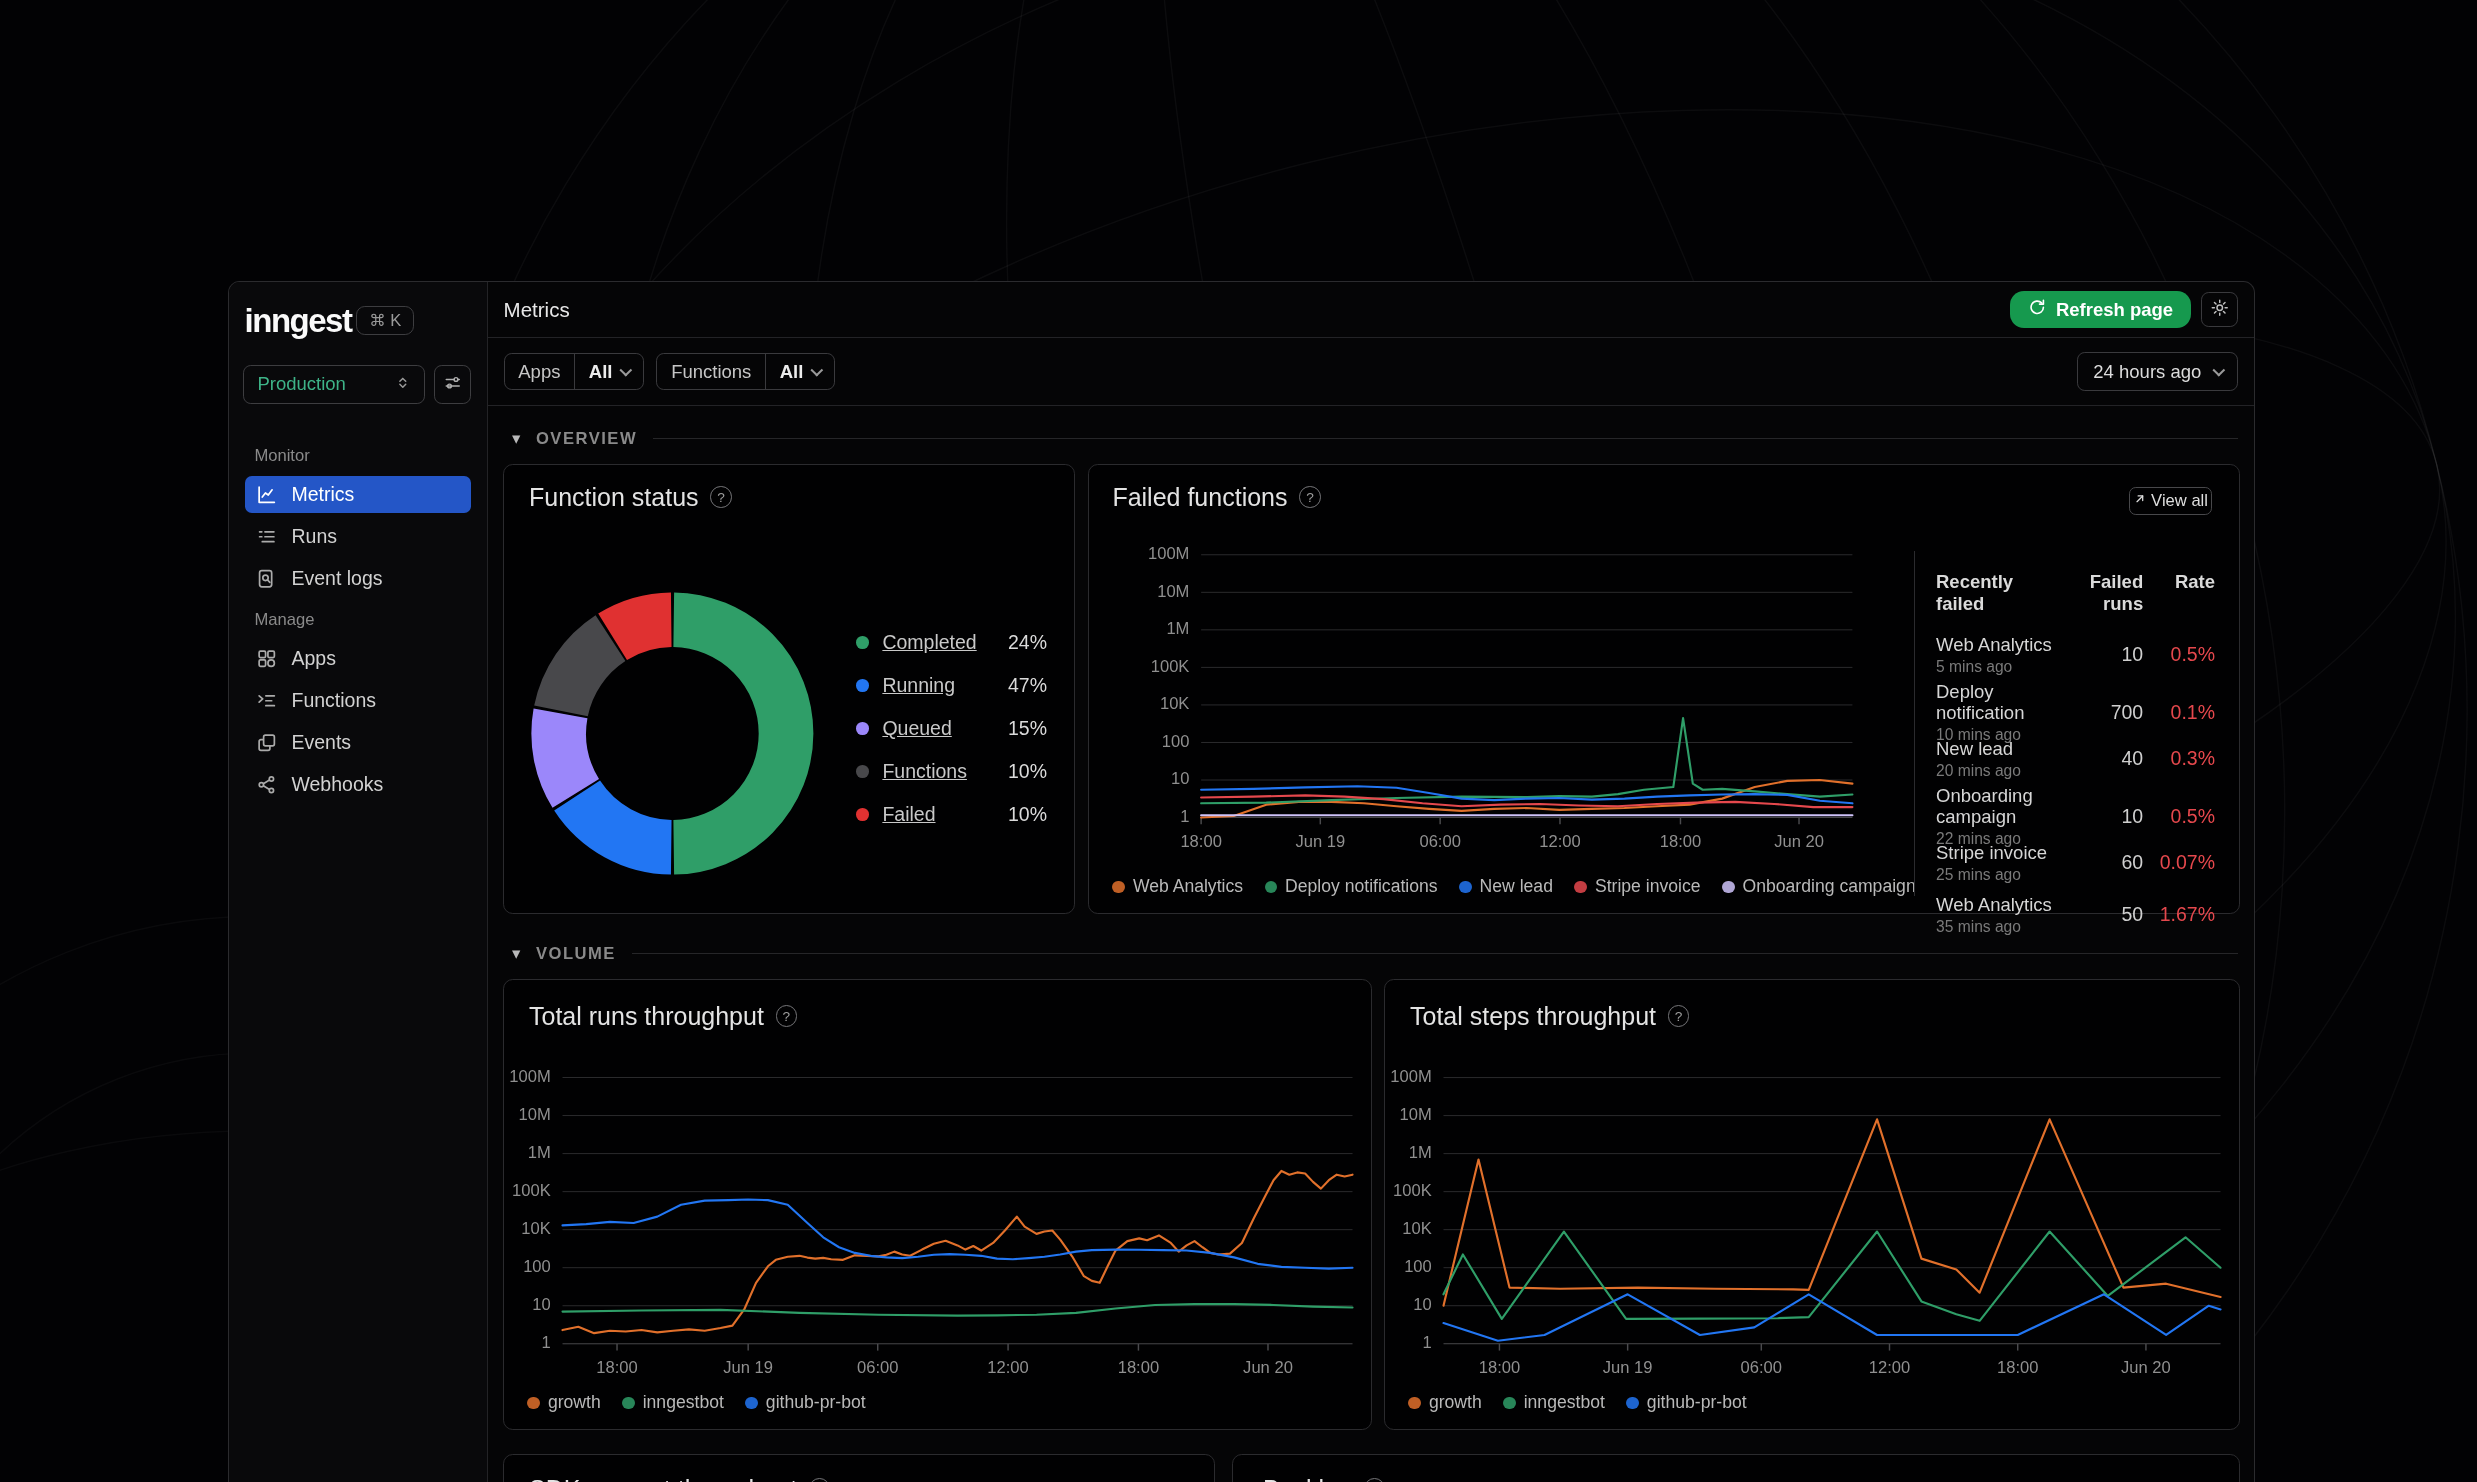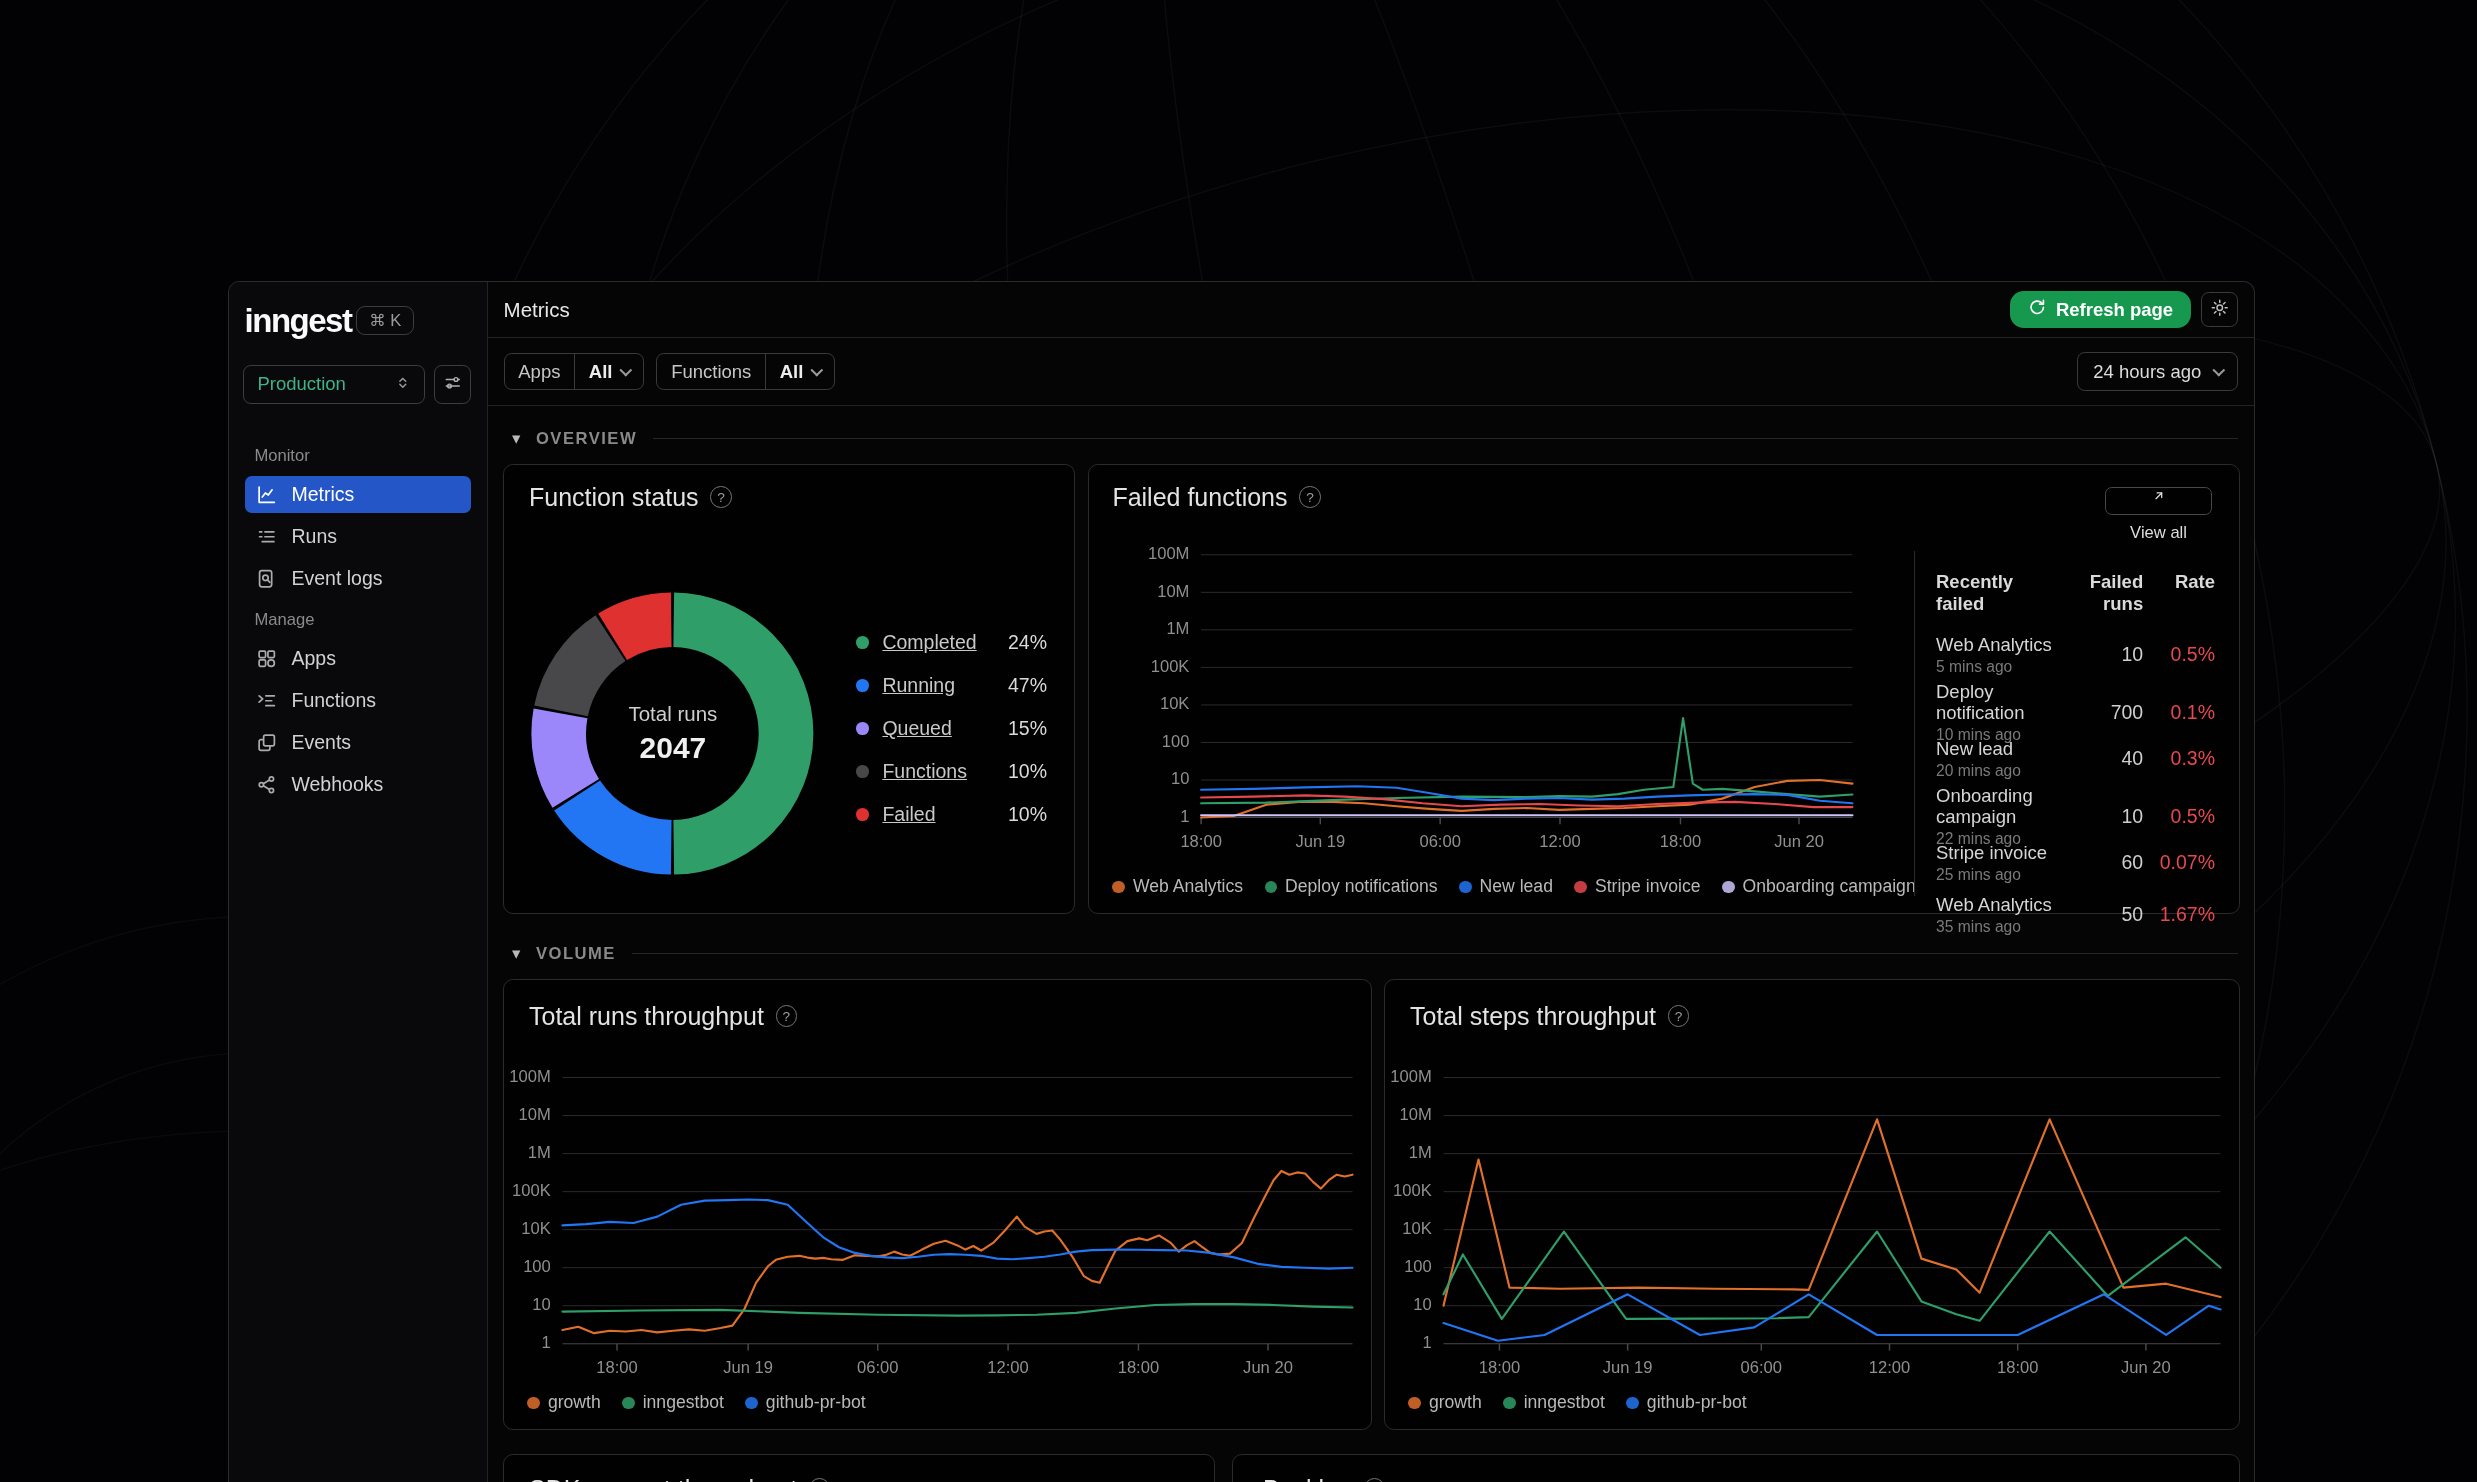--- a/index.html
+++ b/index.html
@@ -73,21 +73,21 @@
   .sec-line { flex:1; height:1px; background:#262628; }
 
   .card { position:absolute; background:#010102; border:1px solid #2b2b2e; border-radius:9.8px; }
   .card-title-row { position:absolute; left:25px; top:17.6px; display:flex; align-items:center; gap:11.7px; }
   .card-title { font-size:25px; font-weight:500; color:#e3e3e3; }
   .qmark { width:21.5px; height:21.5px; border:1.5px solid #767679; border-radius:50%;
     color:#9d9d9d; font-size:13.7px; display:flex; align-items:center; justify-content:center; }
 
   .viewall-btn { position:absolute; right:27px; top:21.5px; height:28px; border:1px solid #48484b;
     border-radius:6.8px; background:transparent; color:#dedede; font-size:16.6px; display:flex;
-    align-items:center; gap:15px; padding:0 24px; cursor:pointer; font-family:inherit;flex-direction:column; }
+    align-items:center; gap:4px; padding:0 3px; cursor:pointer; font-family:inherit; }
 
   
   .donut-wrap { position:absolute; left:22.4px; top:122px; width:293px; height:293px; }
   .donut-center { position:absolute; left:22.4px; top:122px; width:293px; height:293px;
     display:flex; flex-direction:column; align-items:center; justify-content:center; gap:5.9px; }
   .donut-center .lab { color:#cfcfcf; font-size:20.5px; }
   .donut-center .val { color:#f0f0f0; font-size:30px; font-weight:600; }
   .fs-legend { position:absolute; left:352px; top:156px; width:191px; }
   .fs-legend .row { display:flex; align-items:center; gap:13.7px; height:43px; }
   .fs-legend .dot { width:12.7px; height:12.7px; border-radius:50%; }
@@ -293,24 +293,20 @@
       <span class="card-title">Function status</span>
       <span class="qmark">?</span>
     </div>
     <svg class="donut-wrap" width="293" height="293" viewBox="0 0 300 300" id="donut-svg">
         <path d="M 151.28 33.51 A 116.5 116.5 0 0 1 151.28 266.49" stroke="#2f9e68" stroke-width="56" fill="none"></path>
         <path d="M 148.72 266.49 A 116.5 116.5 0 0 1 52.33 213.50" stroke="#2276f3" stroke-width="56" fill="none"></path>
         <path d="M 50.96 211.34 A 116.5 116.5 0 0 1 35.33 129.43" stroke="#9b87fa" stroke-width="56" fill="none"></path>
         <path d="M 35.81 126.91 A 116.5 116.5 0 0 1 86.50 52.33" stroke="#48484b" stroke-width="56" fill="none"></path>
         <path d="M 88.66 50.96 A 116.5 116.5 0 0 1 148.72 33.51" stroke="#e03131" stroke-width="56" fill="none"></path>
       </svg>
-    <div class="donut-center">
-      <span class="lab">Total runs</span>
-      <span class="val">2047</span>
-    </div>
     <div class="fs-legend" id="fs-legend">
         <div class="row">
           <span class="dot" style="background:#2f9e68"></span>
           <span class="lab">Completed</span>
           <span class="pct">24%</span>
         </div>
         <div class="row">
           <span class="dot" style="background:#2276f3"></span>
           <span class="lab">Running</span>
           <span class="pct">47%</span>

